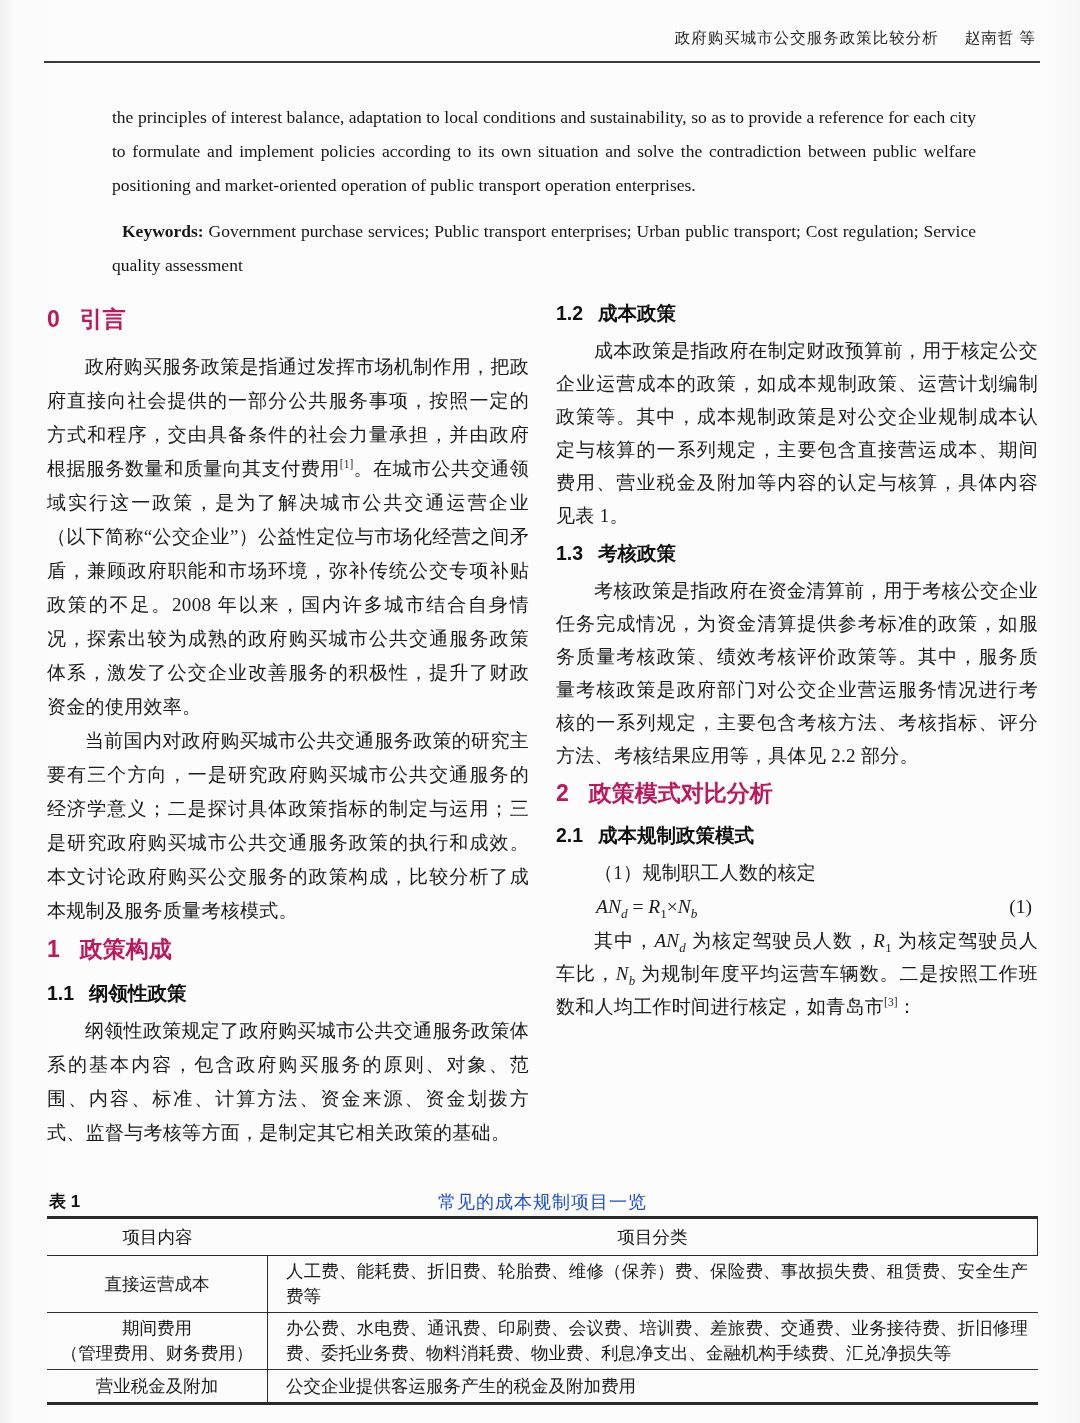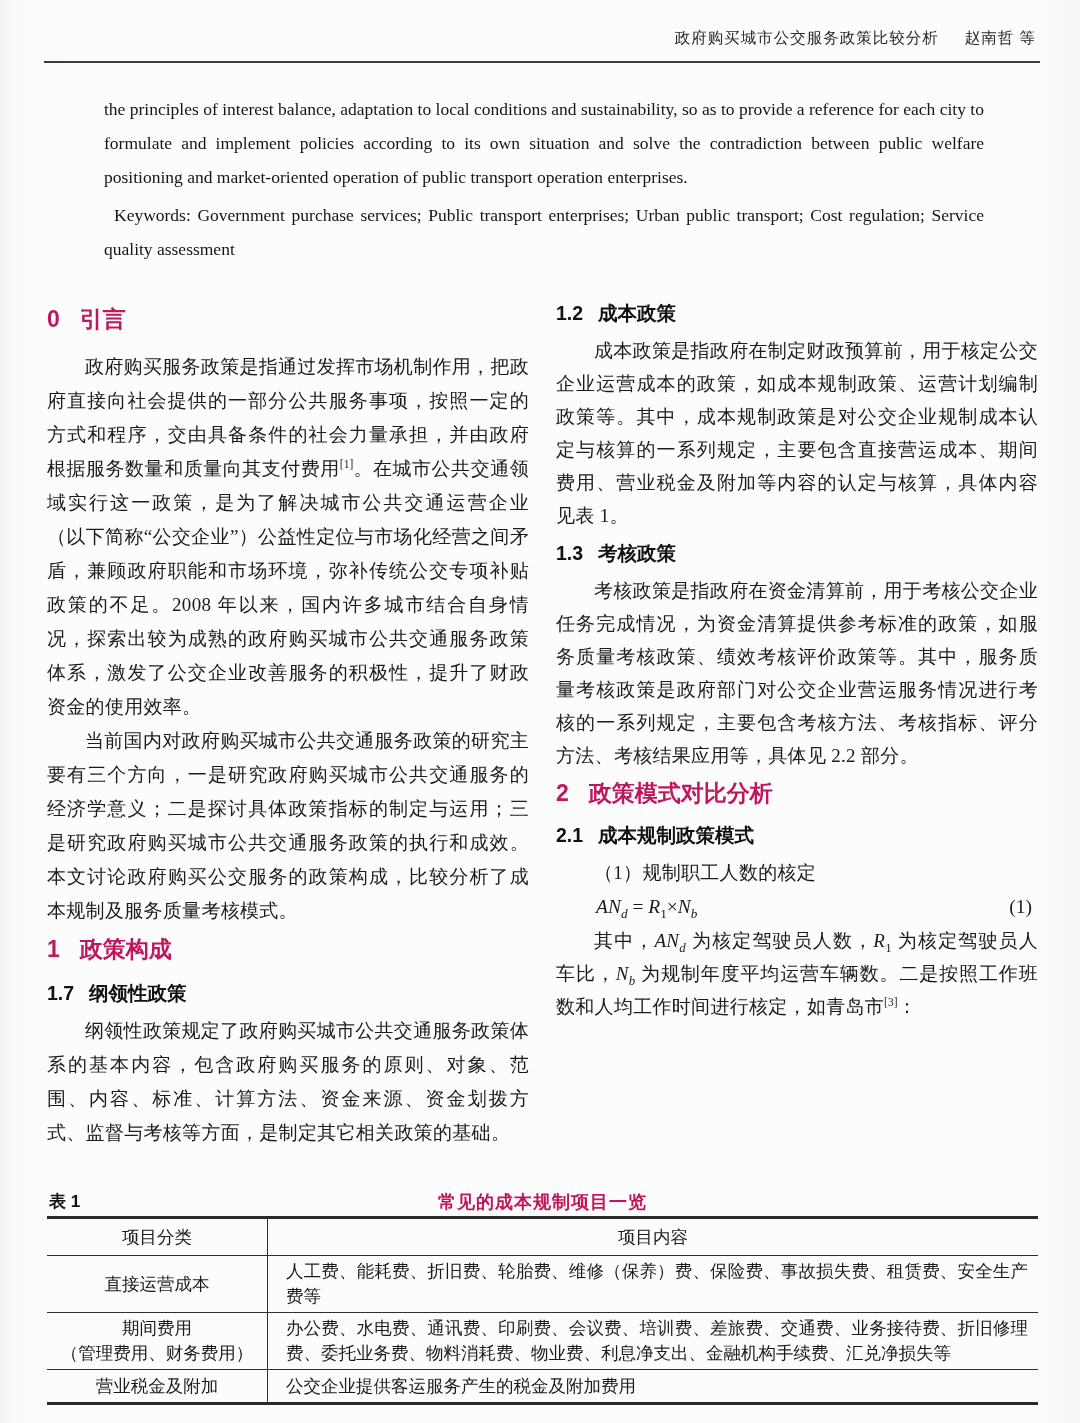--- a/index.html
+++ b/index.html
@@ -16,23 +16,23 @@
   }
   .running-header .authors{margin-left:26px;}
   .header-rule{position:absolute;left:44px;top:61px;width:996px;height:1.5px;background:#3a3a3a;}
 
   
   .abstract{
     position:absolute;left:100px;top:88px;width:888px;
     font-family:"Liberation Serif","DejaVu Serif",serif;
     font-size:17.5px;line-height:34px;color:#151515;
   }
-  .abstract p{margin:4px;text-align:justify;}
+  .abstract p{margin:12px;text-align:justify;}
   .abstract .kw{text-indent:10px;}
-  .abstract b{font-weight:normal;}
+  .abstract b{font-weight:bold;}
 
   
   .col{position:absolute;width:482px;}
   .col-left{left:47px;top:302px;}
   .col-right{left:556px;top:300px;}
 
   .sec-h1{
     font-family:"Liberation Sans","DejaVu Sans",sans-serif;
     font-size:23px;font-weight:bold;line-height:34px;color:#be185d;
     margin:4px 0 12px 0;
@@ -74,21 +74,21 @@
   .table-block{position:absolute;left:47px;top:1190px;width:991px;}
   .table-caption{position:relative;height:26px;}
   .table-caption .label{
     position:absolute;left:2px;top:0;
     font-family:"Liberation Sans","DejaVu Sans",sans-serif;
     font-size:17px;font-weight:bold;color:#111;
   }
   .table-caption .title{
     text-align:center;
     font-family:"Liberation Sans","DejaVu Sans",sans-serif;
-    font-size:18px;font-weight:bold;color:#be185d;letter-spacing:1px;
+    font-size:18px;font-weight:normal;color:#1d4ed8;letter-spacing:1px;
   }
   .ptable{
     border-top:3px solid #2a2a2a;border-bottom:3px solid #2a2a2a;
     font-family:"Liberation Serif","DejaVu Serif",serif;
     font-size:17.5px;color:#1b1b1b;
   }
   .trow{display:grid;grid-template-columns:221px 1fr;border-bottom:1px solid #2f2f2f;}
   .trow:last-child{border-bottom:none;}
   .trow.head{border-bottom:1.5px solid #2a2a2a;}
   .tcell{display:flex;flex-direction:column;justify-content:center;padding:3px 8px;line-height:25px;}
@@ -115,21 +115,21 @@
   <div class="sec-h1">
     <span class="num">0</span><span>引言</span>
   </div>
   <p class="para"><span>政府购买服务政策是指通过发挥市场机制作用，把政府直接向社会提供的一部分公共服务事项，按照一定的方式和程序，交由具备条件的社会力量承担，并由政府根据服务数量和质量向其支付费用</span><sup class="ref">[1]</sup><span>。在城市公共交通领域实行这一政策，是为了解决城市公共交通运营企业（以下简称“公交企业”）公益性定位与市场化经营之间矛盾，兼顾政府职能和市场环境，弥补传统公交专项补贴政策的不足。2008 年以来，国内许多城市结合自身情况，探索出较为成熟的政府购买城市公共交通服务政策体系，激发了公交企业改善服务的积极性，提升了财政资金的使用效率。</span></p>
   <p class="para">当前国内对政府购买城市公共交通服务政策的研究主要有三个方向，一是研究政府购买城市公共交通服务的经济学意义；二是探讨具体政策指标的制定与运用；三是研究政府购买城市公共交通服务政策的执行和成效。本文讨论政府购买公交服务的政策构成，比较分析了成本规制及服务质量考核模式。</p>
 
   <div class="sec-h1">
     <span class="num">1</span><span>政策构成</span>
   </div>
   <div class="sec-h2">
-    <span class="num">1.7</span><span>纲领性政策</span>
+    <span class="num">1.1</span><span>纲领性政策</span>
   </div>
   <p class="para">纲领性政策规定了政府购买城市公共交通服务政策体系的基本内容，包含政府购买服务的原则、对象、范围、内容、标准、计算方法、资金来源、资金划拨方式、监督与考核等方面，是制定其它相关政策的基础。</p>
 </div>
 
 <div class="col col-right">
   <div class="sec-h2">
     <span class="num">1.2</span><span>成本政策</span>
   </div>
   <p class="para">成本政策是指政府在制定财政预算前，用于核定公交企业运营成本的政策，如成本规制政策、运营计划编制政策等。其中，成本规制政策是对公交企业规制成本认定与核算的一系列规定，主要包含直接营运成本、期间费用、营业税金及附加等内容的认定与核算，具体内容见表 1。</p>
 
@@ -154,22 +154,22 @@
   <p class="para"><span>其中，</span><span class="mv">AN</span><sub class="mv">d</sub><span> 为核定驾驶员人数，</span><span class="mv">R</span><sub>1</sub><span> 为核定驾驶员人车比，</span><span class="mv">N</span><sub class="mv">b</sub><span> 为规制年度平均运营车辆数。二是按照工作班数和人均工作时间进行核定，如青岛市</span><sup class="ref">[3]</sup><span>：</span></p>
 </div>
 
 <div class="table-block">
   <div class="table-caption">
     <span class="label">表 1</span>
     <div class="title">常见的成本规制项目一览</div>
   </div>
   <div class="ptable">
     <div class="trow head">
+      <div class="tcell">项目内容</div>
       <div class="tcell cat">项目分类</div>
-      <div class="tcell">项目内容</div>
     </div>
     <div class="trow r1">
       <div class="tcell cat">
         <div>直接运营成本</div>
           <div></div>
       </div>
       <div class="tcell content">人工费、能耗费、折旧费、轮胎费、维修（保养）费、保险费、事故损失费、租赁费、安全生产费等</div>
     </div>
     <div class="trow r2">
       <div class="tcell cat">

